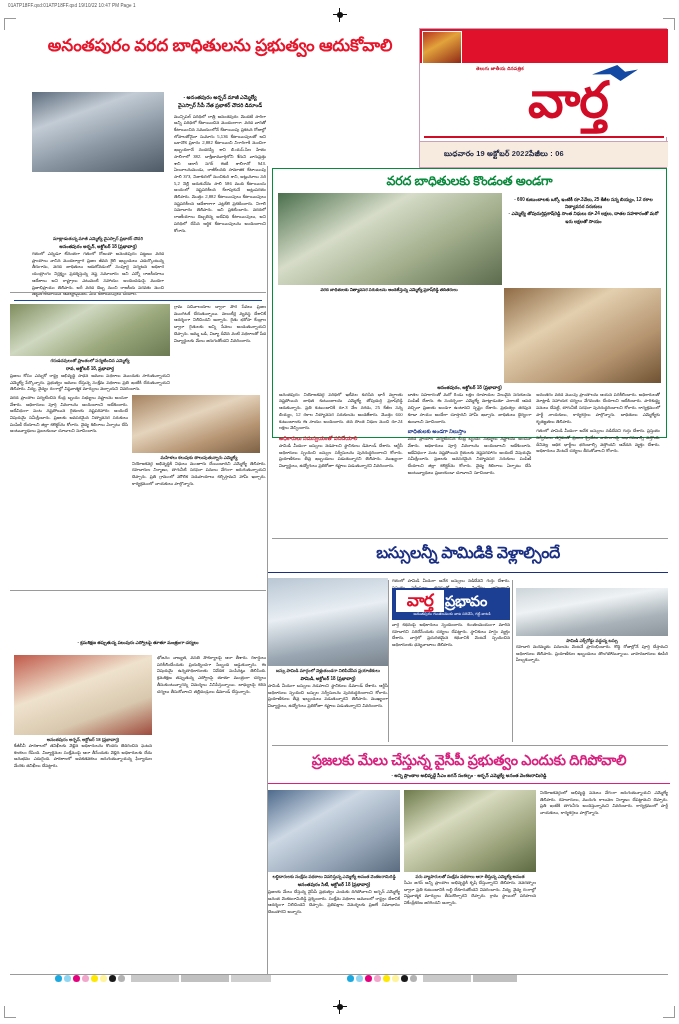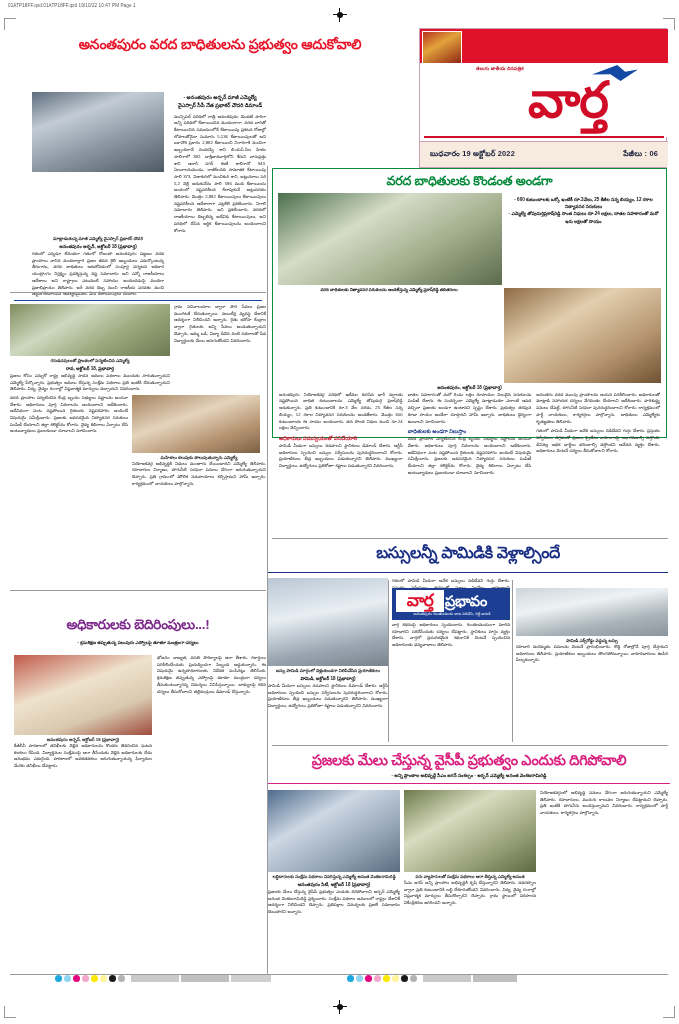--- a/index.html
+++ b/index.html
@@ -35,21 +35,21 @@
   .crop-tl{ left:4px; top:18px; border-width:1px 0 0 1px; }
   .crop-tr{ right:4px; top:18px; border-width:1px 1px 0 0; }
   .crop-bl{ left:4px; bottom:6px; border-width:0 0 1px 1px; }
   .crop-br{ right:4px; bottom:6px; border-width:0 1px 1px 0; }
 
   
   .top-row { position:absolute; left:12px; top:28px; width:655px; height:140px; }
 
   .lead-headline{
     position:absolute; left:8px; top:8px; width:400px;
-    color:#e8152a; font-size:14px; font-weight:bold; line-height:1.15;
+    color:#e8152a; font-size:17px; font-weight:bold; line-height:1.15;
     letter-spacing:-.2px; text-align:center;
   }
 
   .masthead{
     position:absolute; right:0; top:0; width:248px; height:140px;
     border:1px solid #c9a0b5;
   }
   .mh-red{
     position:absolute; left:0; top:0; width:248px; height:34px;
     background:#e0112b;
@@ -82,22 +82,22 @@
   .mh-swoosh{
     position:absolute; right:28px; top:36px; width:46px; height:16px;
     background:#1449a3; clip-path:polygon(0 60%, 55% 0, 72% 42%, 100% 28%, 62% 100%, 40% 58%);
   }
   .mh-rule{
     position:absolute; left:4px; top:107px; width:240px; height:2px; background:#d10c26;
   }
   .mh-date{
     position:absolute; left:0; top:112px; width:248px; height:26px;
     background:#f7eadf; border-top:1px solid #c9a0b5;
-    display:flex; align-items:center; justify-content:space-between;
-    padding:0 10px;
+    display:flex; align-items:center; 
+    padding:0 24px;
   }
   .mh-date span{ font-size:7.4px; color:#18203a; font-weight:bold; letter-spacing:.2px; }
 
   
   .photo{ background:#d8d8d8; position:relative; overflow:hidden; }
   .photo.ph-meeting{ background:linear-gradient(160deg,#5d6c7c 0%,#c3ccd5 30%,#8d9aa6 60%,#4e5a66 100%); }
   .photo.ph-crowd{ background:linear-gradient(150deg,#7f8d5e 0%,#cfd8c0 35%,#9aa87c 65%,#6b7a52 100%); }
   .photo.ph-indoor{ background:linear-gradient(160deg,#a5825f 0%,#e5d4bd 40%,#b79674 70%,#7d6144 100%); }
   .photo.ph-bus{ background:linear-gradient(170deg,#b9c7d4 0%,#e8eef3 40%,#9aa7b2 75%,#79838d 100%); }
   .photo.ph-road{ background:linear-gradient(170deg,#cdd5da 0%,#eef2f4 35%,#a8b2b8 70%,#8b959b 100%); }
@@ -348,21 +348,20 @@
   </div>
   <div style="position:absolute; left:392px; top:622px; width:118px;">
     <div class="body-text">వార్త కథనంపై అధికారులు స్పందించారు. గుంతలమయంగా మారిన రహదారిని సరిచేసేందుకు చర్యలు చేపట్టారు. స్థానికులు హర్షం వ్యక్తం చేశారు. వార్తలో ప్రచురితమైన కథనానికి వెంటనే స్పందించిన అధికారులకు ధన్యవాదాలు తెలిపారు.</div>
   </div>
   <div style="position:absolute; left:516px; top:588px; width:152px;">
     <div class="photo ph-road" style="width:152px;height:48px;"></div>
     <div class="caption">పామిడి ఎక్స్‌రోడ్డు వద్దున్న బస్సు</div>
     <div class="body-text">రహదారి మరమ్మతు పనులను వెంటనే ప్రారంభించారు. కొద్ది రోజుల్లోనే పూర్తి చేస్తామని అధికారులు తెలిపారు. ప్రయాణికుల ఇబ్బందులు తొలగిపోనున్నాయి. వాహనదారులు ఊపిరి పీల్చుకున్నారు.</div>
   </div>
 
-  <div style="position:absolute; left:10px; top:617px; width:256px;" class="purplehead">అధికారులకు బెదిరింపులు...!</div>
   <div class="purple-sub">- క్రమశిక్షణ తప్పుతున్న పలువురు ఎస్వోలపై తూతూ మంత్రంగా చర్యలు</div>
 
   <div style="position:absolute; left:14px; top:655px; width:252px;">
     <div style="float:left; width:138px; margin-right:5px;">
       <div class="photo ph-building" style="width:138px;height:80px;"></div>
       <div class="caption">అనంతపురం అర్బన్, అక్టోబర్ 18 (ప్రభావార్త)</div>
       <div class="body-text">కేజీబీవీ పాఠశాలలో తనిఖీలకు వెళ్లిన అధికారులను కొందరు బెదిరించిన ఘటన కలకలం రేపింది. విద్యార్థినుల సంక్షేమంపై ఆరా తీసేందుకు వెళ్లిన అధికారులకు చేదు అనుభవం ఎదురైంది. పాఠశాలలో అవకతవకలు జరుగుతున్నాయన్న ఫిర్యాదుల మేరకు తనిఖీలు చేపట్టారు.</div>
     </div>
     <div style="margin-left:143px;">
       <div class="body-text">భోజనం నాణ్యత, వసతి సౌకర్యాలపై ఆరా తీశారు. రికార్డులు పరిశీలించేందుకు ప్రయత్నించగా సిబ్బంది అడ్డుకున్నారు. ఈ విషయమై ఉన్నతాధికారులకు నివేదిక పంపినట్లు తెలిసింది. క్రమశిక్షణ తప్పుతున్న ఎస్వోలపై తూతూ మంత్రంగా చర్యలు తీసుకుంటున్నారన్న విమర్శలు వినిపిస్తున్నాయి. బాధ్యులపై కఠిన చర్యలు తీసుకోవాలని తల్లిదండ్రులు డిమాండ్ చేస్తున్నారు.</div>

